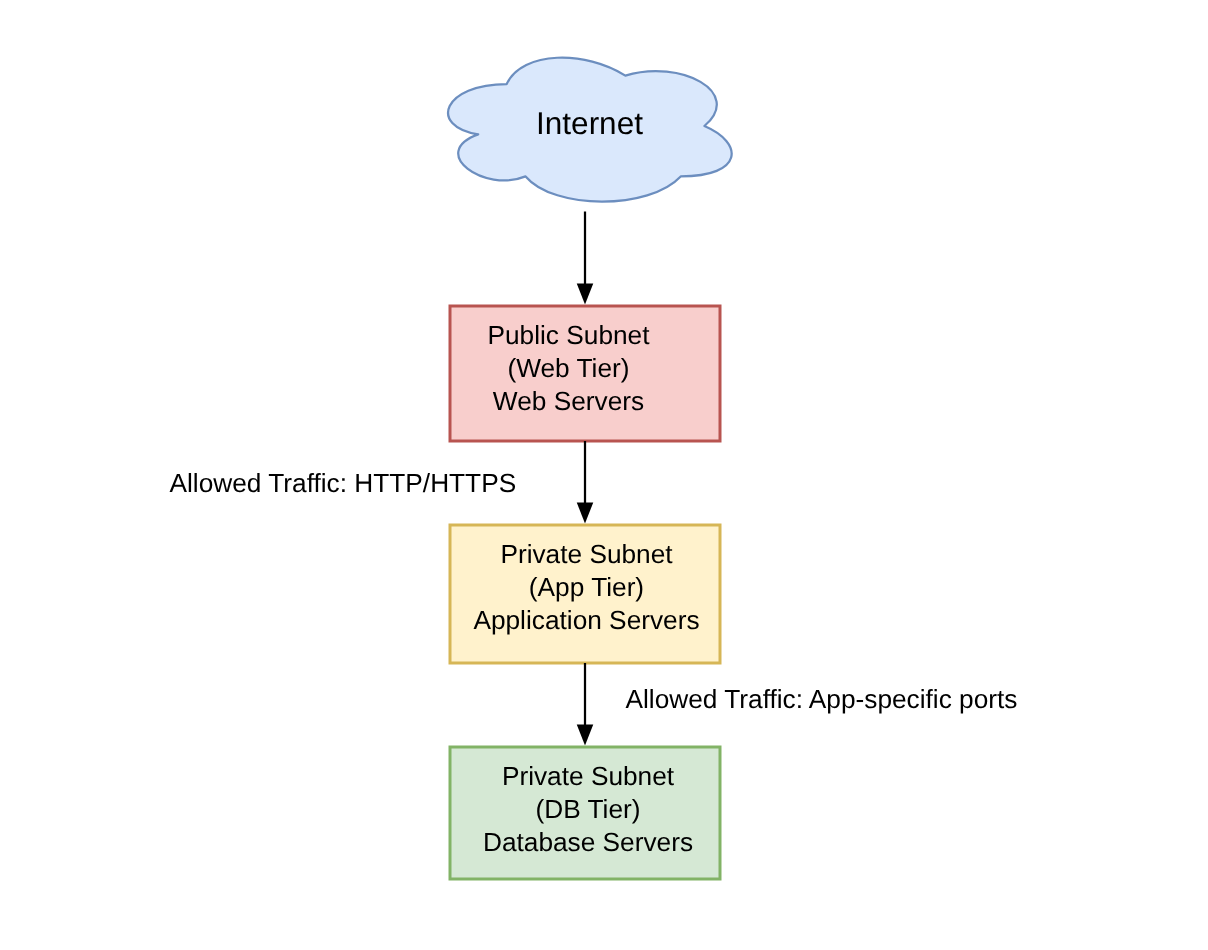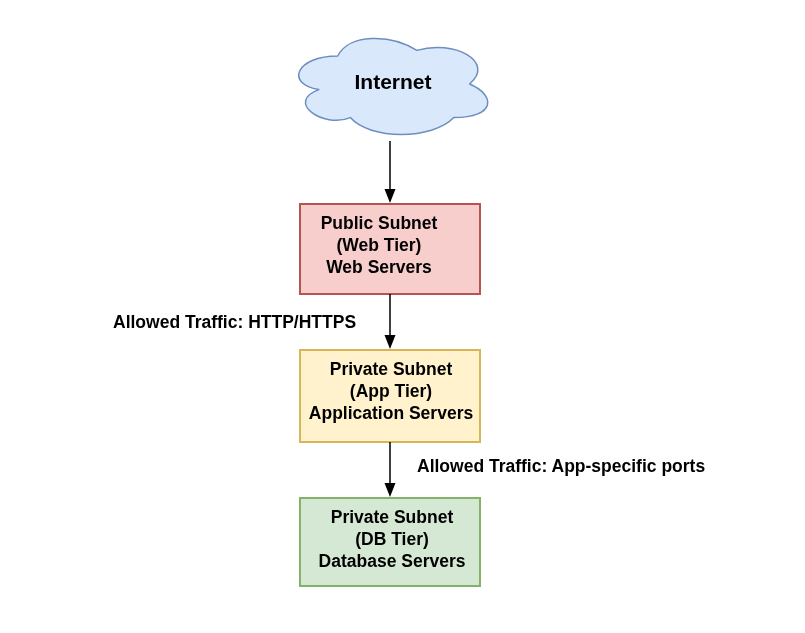--- a/index.html
+++ b/index.html
@@ -3,21 +3,20 @@
 <meta charset="utf-8">
 <style>
   html, body { margin: 0; padding: 0; }
   body { background: #ffffff; }
   .canvas {
     position: relative;
     width: 805px;
     height: 633px;
     background: #ffffff;
     overflow: hidden;
-    font-weight: bold;
   }
   svg text {
     font-family: "Liberation Sans", "DejaVu Sans", sans-serif;
     fill: #000000;
   }
   .node-label { font-size: 17.5px; }
   .cloud-label { font-size: 21px; }
   .edge-label { font-size: 17.5px; }
 </style>
 </head>

